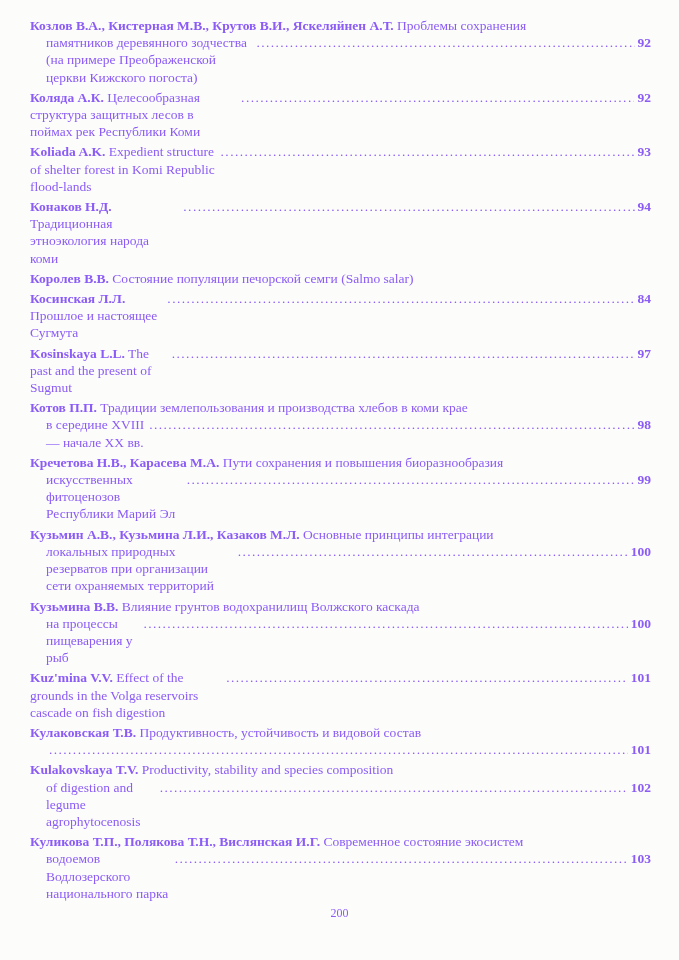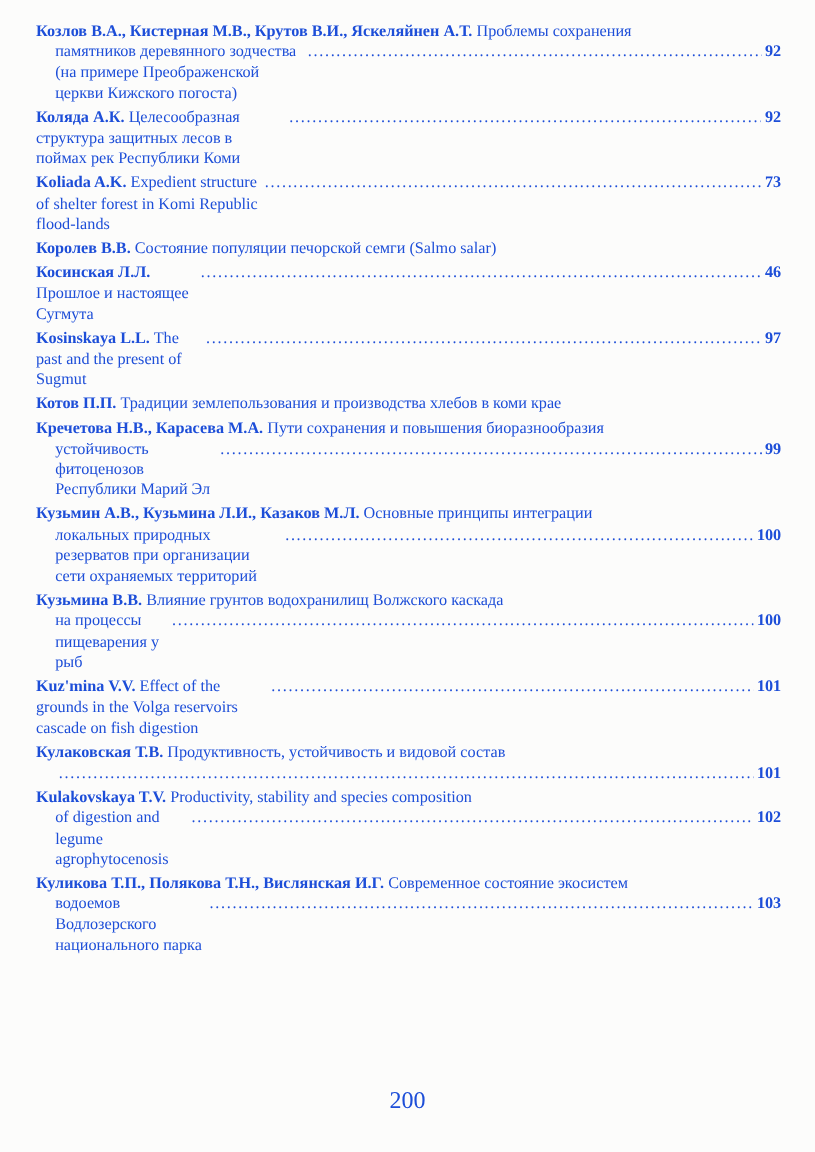--- a/index.html
+++ b/index.html
@@ -7,21 +7,21 @@
     padding: 0;
     background: #fbfbfa;
   }
   .sheet {
     position: relative;
     width: 679px;
     height: 960px;
     background: #fcfcfb;
     overflow: hidden;
     font-family: "Liberation Serif", "DejaVu Serif", serif;
-    color: #1d4ed8;
+    color: #8b5cf6;
   }
   .toc {
     position: absolute;
     top: 17px;
     left: 30px;
     width: 621px;
   }
   .entry { margin-bottom: 3px; }
   .line {
     display: flex;
@@ -48,21 +48,21 @@
     margin-left: 3px;
     white-space: nowrap;
     font-weight: bold;
   }
   .footer {
     position: absolute;
     top: 906px;
     left: 0;
     width: 100%;
     text-align: center;
-    font-size: 20px;
+    font-size: 12px;
   }
 </style>
 </head>
 <body>
 
 <div class="sheet">
   <div class="toc" id="toc">
       <div class="entry">
         <div class="line">
           <span class="text"><span class="seg-bold">Козлов В.А., Кистерная М.В., Крутов В.И., Яскеляйнен А.Т.</span><span class="seg-regular"> Проблемы сохранения</span></span>
@@ -77,53 +77,65 @@
         <div class="line">
           <span class="text"><span class="seg-bold">Коляда А.К.</span><span class="seg-regular"> Целесообразная структура защитных лесов в поймах рек Республики Коми</span></span>
           <span class="dots"></span>
           <span class="pagenum">92</span>
         </div>
       </div>
       <div class="entry">
         <div class="line">
           <span class="text"><span class="seg-bold">Koliada A.K.</span><span class="seg-regular"> Expedient structure of shelter forest in Komi Republic flood-lands</span></span>
           <span class="dots"></span>
-          <span class="pagenum">73</span>
+          <span class="pagenum">93</span>
+        </div>
+      </div>
+      <div class="entry">
+        <div class="line">
+          <span class="text"><span class="seg-bold">Конаков Н.Д.</span><span class="seg-regular"> Традиционная этноэкология народа коми</span></span>
+          <span class="dots"></span>
+          <span class="pagenum">94</span>
         </div>
       </div>
       <div class="entry">
         <div class="line">
           <span class="text"><span class="seg-bold">Королев В.В.</span><span class="seg-regular"> Состояние популяции печорской семги (</span><span class="seg-italic">Salmo salar</span><span class="seg-regular">)</span></span>
         </div>
       </div>
       <div class="entry">
         <div class="line">
           <span class="text"><span class="seg-bold">Косинская Л.Л.</span><span class="seg-regular"> Прошлое и настоящее Сугмута</span></span>
           <span class="dots"></span>
-          <span class="pagenum">46</span>
+          <span class="pagenum">84</span>
         </div>
       </div>
       <div class="entry">
         <div class="line">
           <span class="text"><span class="seg-bold">Kosinskaya L.L.</span><span class="seg-regular"> The past and the present of Sugmut</span></span>
           <span class="dots"></span>
           <span class="pagenum">97</span>
         </div>
       </div>
       <div class="entry">
         <div class="line">
           <span class="text"><span class="seg-bold">Котов П.П.</span><span class="seg-regular"> Традиции землепользования и производства хлебов в коми крае</span></span>
         </div>
+        <div class="line indent">
+          <span class="text"><span class="seg-regular">в середине XVIII — начале XX вв. </span></span>
+          <span class="dots"></span>
+          <span class="pagenum">98</span>
+        </div>
       </div>
       <div class="entry">
         <div class="line">
           <span class="text"><span class="seg-bold">Кречетова Н.В., Карасева М.А.</span><span class="seg-regular"> Пути сохранения и повышения биоразнообразия</span></span>
         </div>
         <div class="line indent">
-          <span class="text"><span class="seg-regular">устойчивость фитоценозов Республики Марий Эл</span></span>
+          <span class="text"><span class="seg-regular">искусственных фитоценозов Республики Марий Эл</span></span>
           <span class="dots"></span>
           <span class="pagenum">99</span>
         </div>
       </div>
       <div class="entry">
         <div class="line">
           <span class="text"><span class="seg-bold">Кузьмин А.В., Кузьмина Л.И., Казаков М.Л.</span><span class="seg-regular"> Основные принципы интеграции</span></span>
         </div>
         <div class="line indent">
           <span class="text"><span class="seg-regular">локальных природных резерватов при организации сети охраняемых территорий</span></span>

